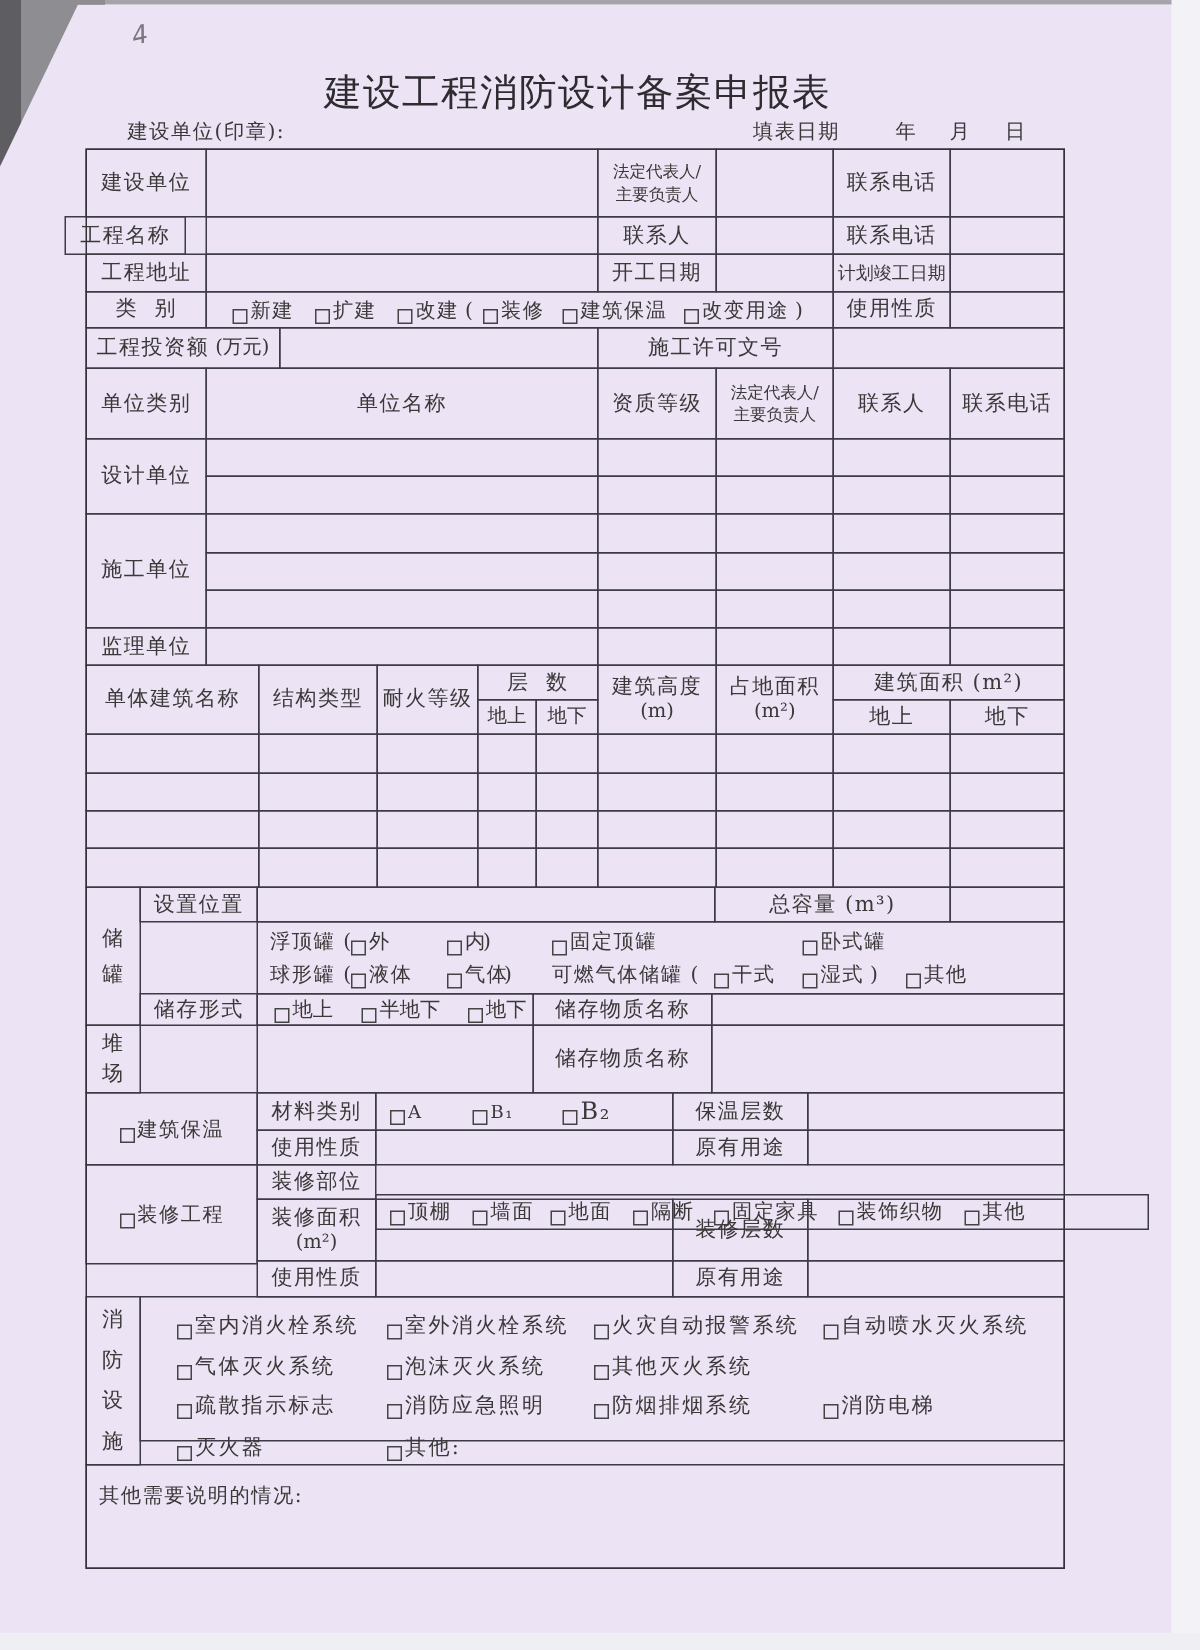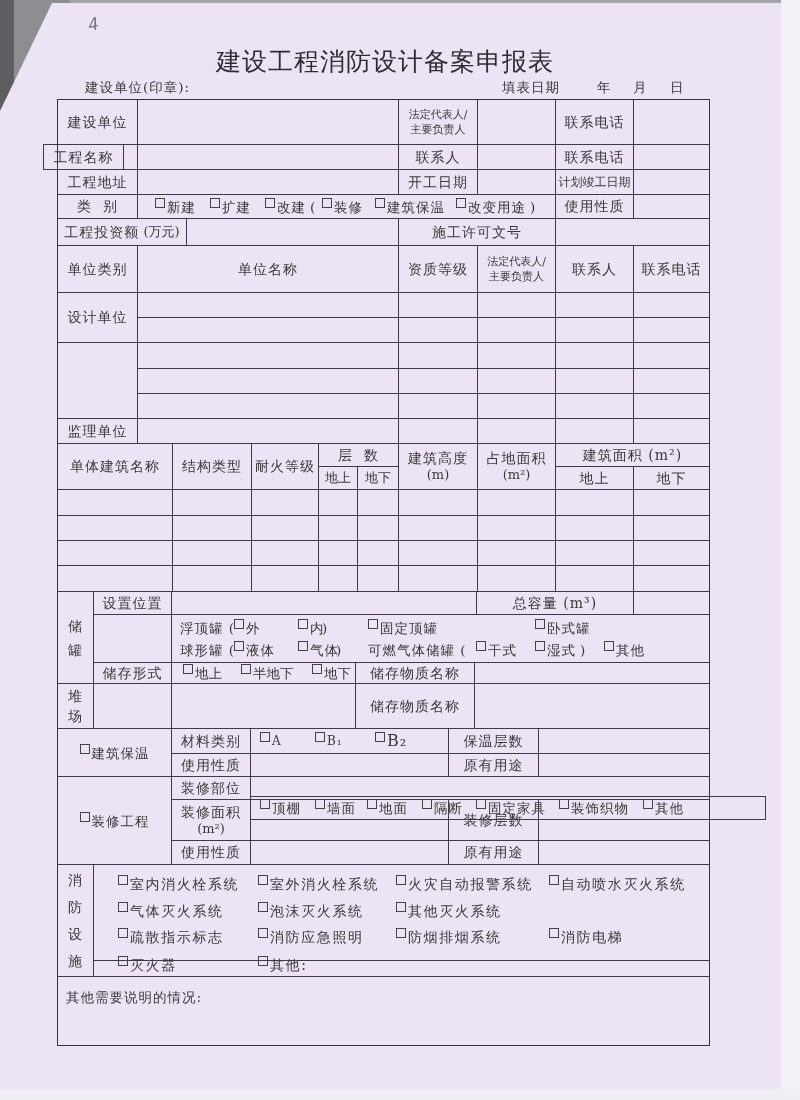--- a/index.html
+++ b/index.html
@@ -13,21 +13,21 @@
 .bd-bottom{position:absolute;left:0;top:1089px;width:800px;height:11px;background:#efeff3}
 .paper{position:absolute;left:0;top:3px;width:781px;height:1086px;background:#ece3f4;clip-path:polygon(52px 0,100% 0,100% 100%,0 100%,0 108px)}
 .mark{position:absolute;left:88px;top:14px;font-family:"DejaVu Sans",sans-serif;font-size:17px;color:#7a7680;transform:rotate(-12deg);font-style:italic}
 .title{position:absolute;left:170px;top:45px;width:430px;text-align:center;font-family:"DejaVu Sans",sans-serif;font-size:25px;letter-spacing:1px;color:#2e2c30}
 .hdr{position:absolute;font-size:13.5px;letter-spacing:1px;white-space:nowrap}
 .c{position:absolute;border:1px solid #3d3b45;display:flex;flex-direction:column;align-items:center;justify-content:center;text-align:center;font-size:14px;letter-spacing:1px;line-height:1.2;white-space:pre}
 .v{cursor:text}
 .sm{font-size:11px;letter-spacing:0;line-height:1.4;display:block}
 .unit{font-size:13px;letter-spacing:0}
 .frame{position:absolute;left:57px;top:99px;width:653px;height:947px;border:1.5px solid #343238;pointer-events:none}
-.opt{position:absolute;white-space:nowrap;font-size:13.5px;letter-spacing:1px;display:flex;align-items:flex-start;line-height:18px;height:18px}
+.opt{position:absolute;white-space:nowrap;font-size:13.5px;letter-spacing:1px;display:flex;align-items:flex-end;line-height:18px;height:18px}
 .mid{top:50%;margin-top:-9px}
 .cb{display:inline-block;width:10px;height:10px;border:1px solid #444;margin-right:2px;flex:none}
 .vert{display:block;width:16px;white-space:normal;word-break:break-all;text-align:center}
 .notes-label{position:absolute;left:8px;top:12px;font-size:13.5px;letter-spacing:1px}
 .ff .opt{font-size:14px;letter-spacing:1.6px}
 .paren{font-size:13.5px}
 </style>
 </head>
 <body>
 
@@ -115,20 +115,21 @@
   <div class="c" style="left:137px;top:245px;width:262px;height:48px">单位名称</div>
   <div class="c" style="left:398px;top:245px;width:80px;height:48px">资质等级</div>
   <div class="c" style="left:477px;top:245px;width:79px;height:48px">
     <span class="sm">法定代表人/</span>
     <span class="sm">主要负责人</span>
   </div>
   <div class="c" style="left:555px;top:245px;width:79px;height:48px">联系人</div>
   <div class="c" style="left:633px;top:245px;width:77px;height:48px">联系电话</div>
 
   <div class="c" style="left:57px;top:292px;width:81px;height:51px">设计单位</div>
+  <div class="c" style="left:57px;top:342px;width:81px;height:77px">施工单位</div>
   <div class="c" style="left:57px;top:418px;width:81px;height:26px">监理单位</div>
 
   <div class="c v" style="left:137px;top:292px;width:262px;height:26px"></div>
   <div class="c v" style="left:398px;top:292px;width:80px;height:26px"></div>
   <div class="c v" style="left:477px;top:292px;width:79px;height:26px"></div>
   <div class="c v" style="left:555px;top:292px;width:79px;height:26px"></div>
   <div class="c v" style="left:633px;top:292px;width:77px;height:26px"></div>
 
   <div class="c v" style="left:137px;top:317px;width:262px;height:26px"></div>
   <div class="c v" style="left:398px;top:317px;width:80px;height:26px"></div>
@@ -318,21 +319,21 @@
         <span>B₂</span>
       </span>
   </div>
   <div class="c" style="left:448px;top:728px;width:91px;height:26px">保温层数</div>
   <div class="c v" style="left:538px;top:728px;width:172px;height:26px"></div>
   <div class="c" style="left:171px;top:753px;width:80px;height:24px">使用性质</div>
   <div class="c v" style="left:250px;top:753px;width:199px;height:24px"></div>
   <div class="c" style="left:448px;top:753px;width:91px;height:24px">原有用途</div>
   <div class="c v" style="left:538px;top:753px;width:172px;height:24px"></div>
 
-  <div class="c" style="left:57px;top:776px;width:115px;height:89px">
+  <div class="c" style="left:57px;top:776px;width:115px;height:67px">
     <span class="opt" style="position:static;height:auto">
         <span class="cb"></span>
         <span>装修工程</span>
       </span>
   </div>
   <div class="c" style="left:171px;top:776px;width:80px;height:24px">装修部位</div>
   <div class="c" style="left:250px;top:796px;width:516px;height:24px">
     <span class="opt mid" style="left:9px">
         <span class="cb"></span>
         <span>顶棚</span>

